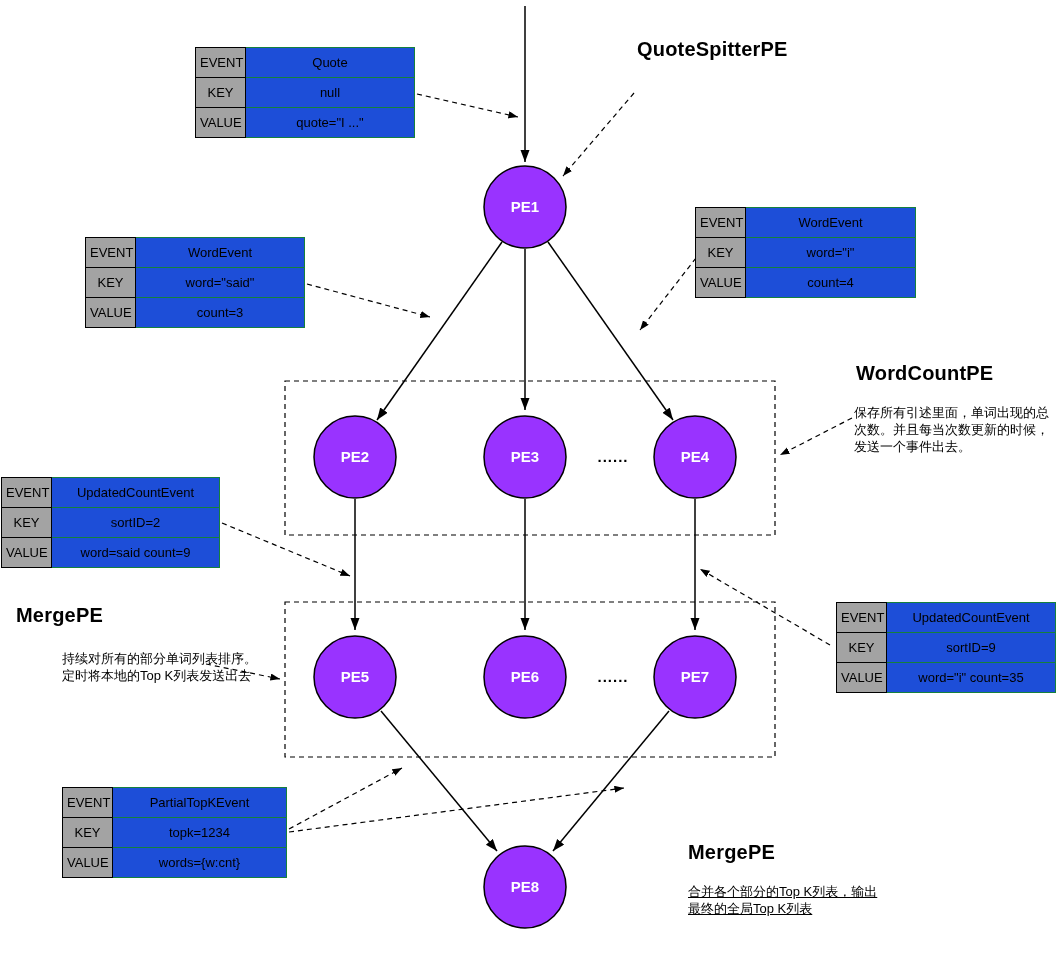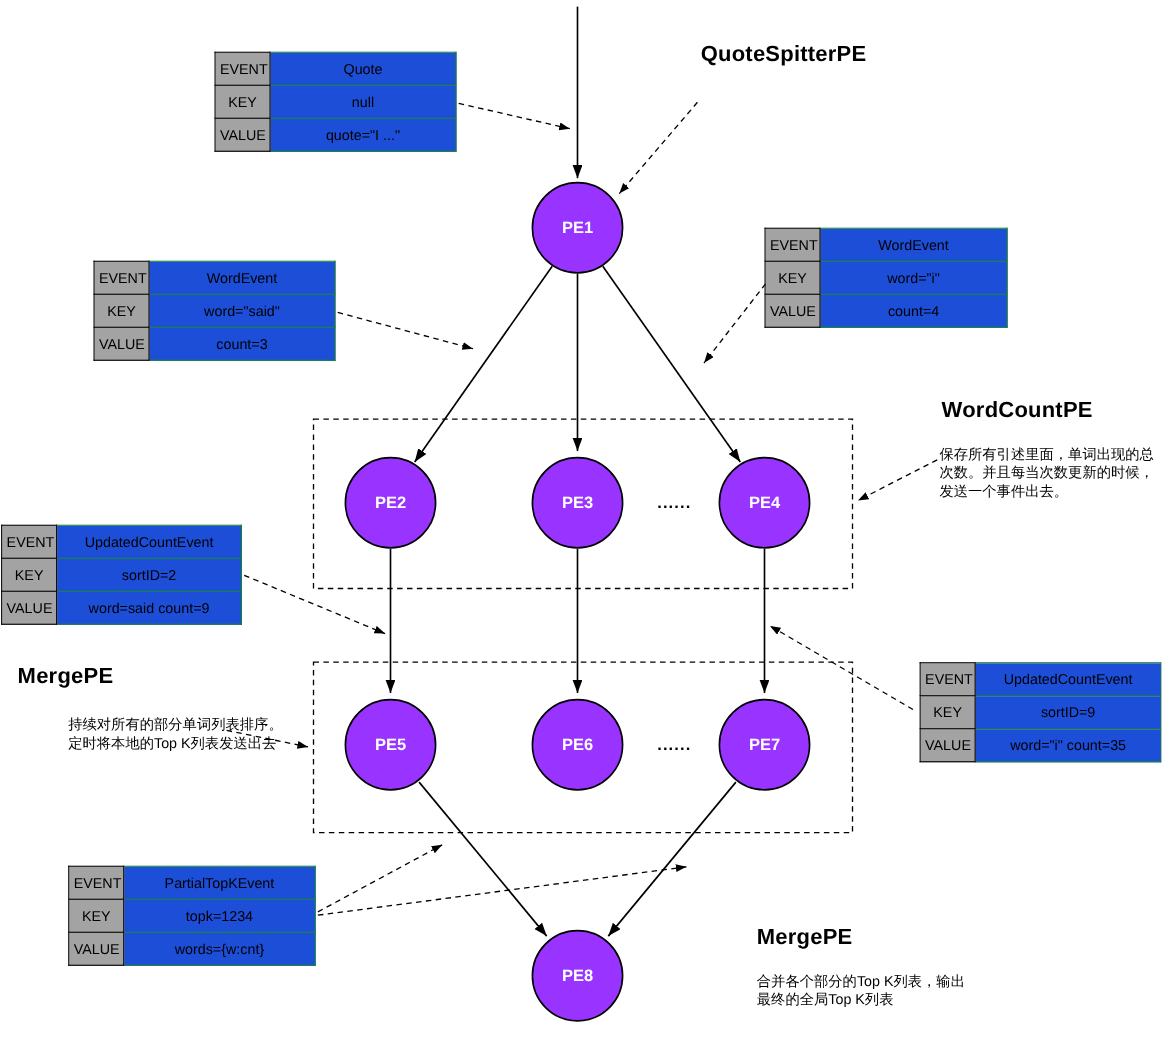--- a/index.html
+++ b/index.html
@@ -24,21 +24,21 @@
   
   .gtitle { position:absolute; font-size:20px; font-weight:bold; letter-spacing:0.2px; }
   .gdesc  { position:absolute; font-size:13px; line-height:17px; white-space:pre-line; }
   .ti-quote { left:637px; top:38px; }
   .de-quote { left:637px; top:79px; }
   .ti-wordcount { left:856px; top:362px; }
   .de-wordcount { left:854px; top:404px; }
   .ti-sort { left:16px; top:604px; }
   .de-sort { left:16px; top:650px;margin-left:46px; }
   .ti-merge { left:688px; top:841px; }
-  .de-merge { left:688px; top:883px; }
+  .de-merge { left:688px; top:883px;text-decoration:underline; }
 
   .node-label { font-size:15px; font-weight:bold; }
   .dots { font-size:15px; font-weight:bold; letter-spacing:1px; }
 </style>
 </head>
 <body>
 
 <div class="canvas">
 
   <svg class="layer" viewBox="0 0 1056 958">

